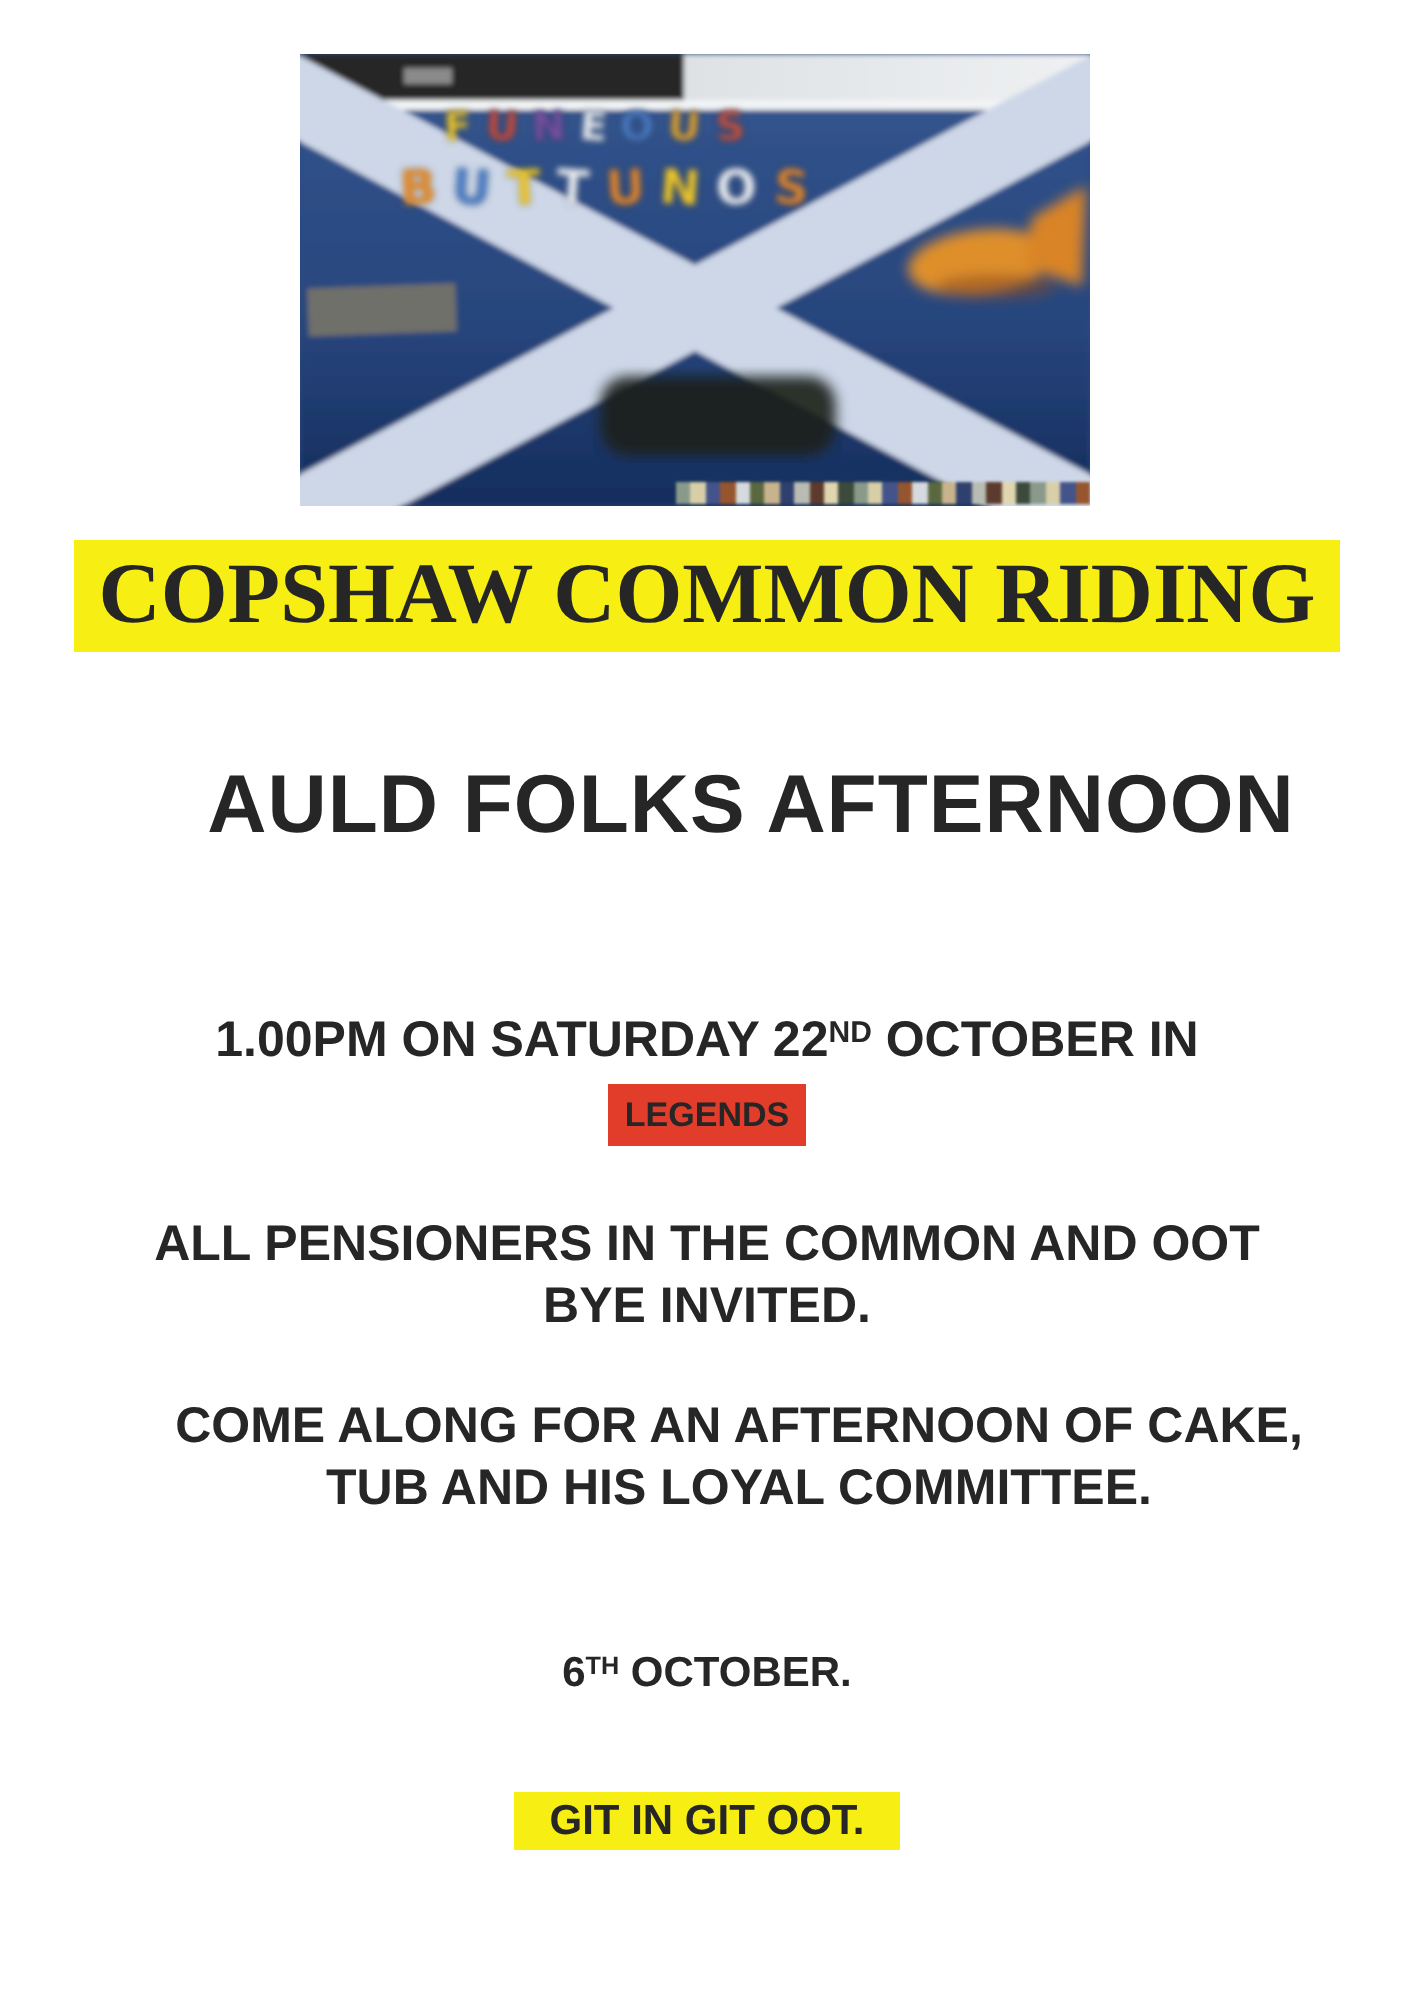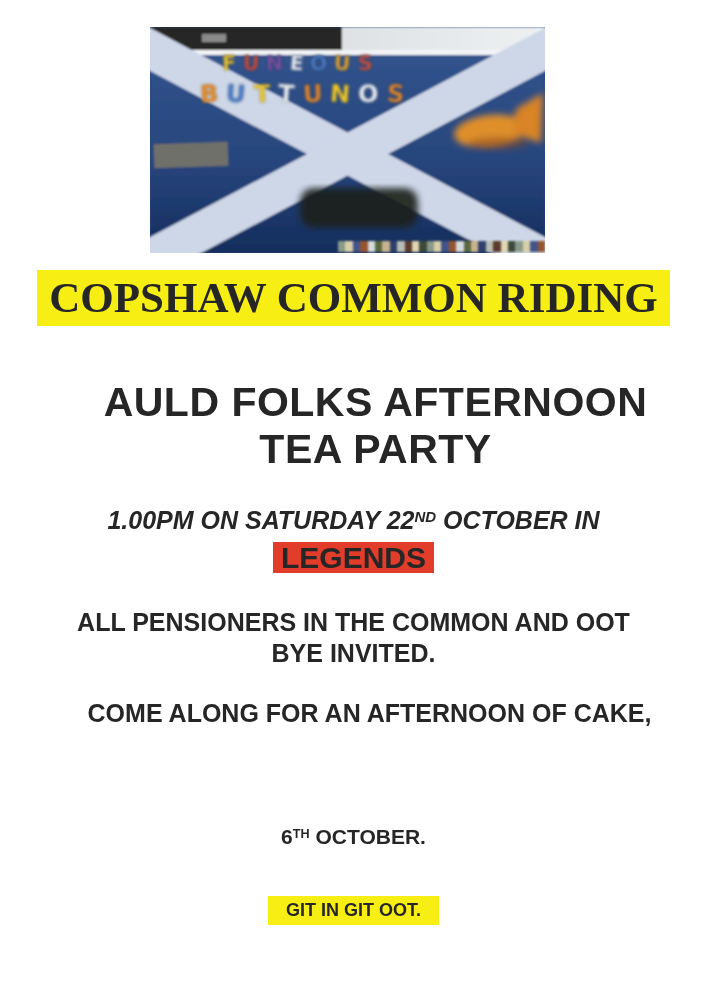--- a/index.html
+++ b/index.html
@@ -35,34 +35,34 @@
   }
   .bottom-strip span{flex:1;}
   
   .tblock{position:absolute;left:0;right:0;text-align:center;}
   .headline{top:270px;}
   .headline span{
     display:inline-block;background:var(--highlight-yellow,#f7ee13);
     font-size:43px;line-height:56px;padding:0 12px;letter-spacing:0px;font-family:Liberation Serif, serif;
   }
   .title{top:379px;font-size:41px;line-height:47px;letter-spacing:0.5px;margin-left:44px;}
-  .dateline{top:505px;font-size:25px;line-height:31px;font-style:italic;}
+  .dateline{top:505px;font-size:25px;line-height:31px;}
   sup.ord{font-size:60%;position:relative;top:-0.45em;vertical-align:baseline;}
   .venueline{top:542px;}
   .venueline span{
     display:inline-block;background:var(--highlight-red,#e23c2b);
-    font-size:30px;line-height:31px;padding:0 8px;
+    font-size:17px;line-height:31px;padding:0 8px;
   }
   .invite{top:607px;font-size:25px;line-height:31px;}
   .bodytext{top:698px;font-size:25px;line-height:31px;padding-left:32px;}
   .names{top:823px;font-size:21px;line-height:28px;}
   .footerline{top:896px;}
   .footerline span{
     display:inline-block;background:var(--highlight-yellow,#f7ee13);
-    font-size:18px;line-height:29px;padding:0 18px;
+    font-size:21px;line-height:29px;padding:0 18px;
   }
 </style>
 </head>
 <body>
 
 <div class="page">
 
   <div class="photo">
     <svg viewBox="0 0 395 226" preserveAspectRatio="none">
       <defs>
@@ -149,38 +149,38 @@
         <span style="background: rgb(151, 85, 47);"></span>
       </div>
   </div>
 
   <div class="tblock headline">
     <span>COPSHAW COMMON RIDING</span>
   </div>
 
   <div class="tblock title">
     <div>AULD FOLKS AFTERNOON</div>
-    <div>TEA PARTY</div>
   </div>
 
   <div class="tblock dateline">
     <span>1.00PM ON SATURDAY 22</span><sup class="ord">ND</sup><span> OCTOBER IN</span>
   </div>
 
   <div class="tblock venueline">
     <span>LEGENDS</span>
   </div>
 
   <div class="tblock invite">
     <div>ALL PENSIONERS IN THE COMMON AND OOT</div>
     <div>BYE INVITED.</div>
   </div>
 
   <div class="tblock bodytext">
     <div>COME ALONG FOR AN AFTERNOON OF CAKE,</div>
+    <div>TUB AND HIS LOYAL COMMITTEE.</div>
   </div>
 
   <div class="tblock names">
     <div>
       <span>6</span><sup class="ord">TH</sup><span> OCTOBER.</span>
     </div>
   </div>
 
   <div class="tblock footerline">
     <span>GIT IN GIT OOT.</span>

